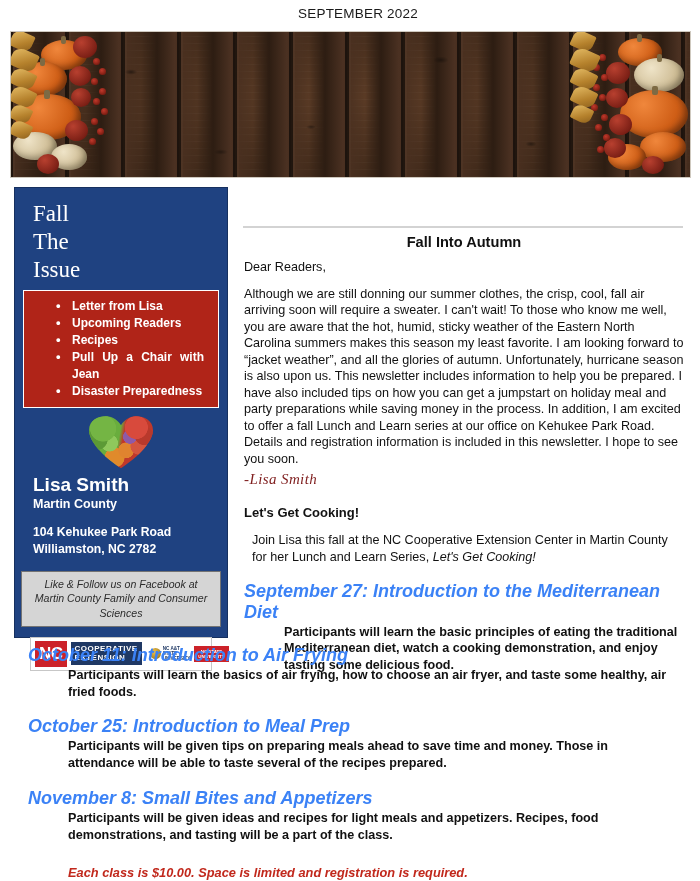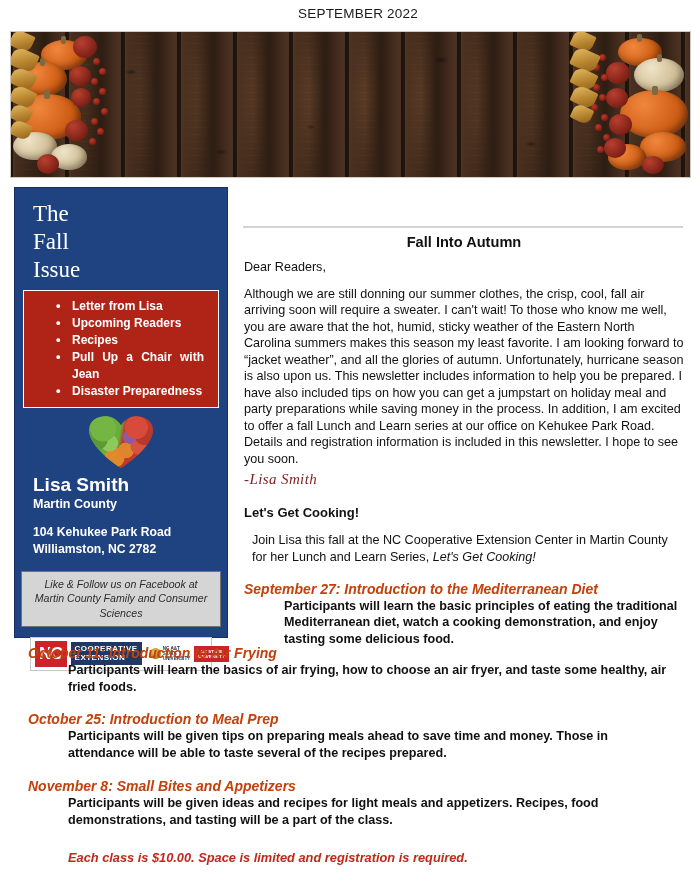--- a/index.html
+++ b/index.html
@@ -314,24 +314,24 @@
   .section-intro {
     font-size: 12.6px;
     line-height: 1.32;
     color: #111;
     margin-top: 12px;
     padding-left: 8px;
   }
   .section-intro em { font-style: italic; }
 
   .event-title {
-    font-size: 14px;
+    font-size: 18px;
     font-weight: 700;
     font-style: italic;
-    color: #c2410c;
+    color: #3b82f6;
     margin-top: 15px;
   }
   .event-desc {
     font-size: 12.6px;
     line-height: 1.33;
     color: #111;
     padding-left: 40px;
     margin-top: 1px;
     font-weight: bold;
   }
@@ -424,22 +424,22 @@
       <div class="leaf" style="right:50px;top:44px;width:26px;height:20px;"></div>
       <div class="leaf" style="right:4px;top:88px;width:24px;height:18px;"></div>
       <div class="leaf" style="right:60px;top:124px;width:24px;height:18px;"></div>
       <div class="leaf" style="right:96px;top:126px;width:20px;height:16px;"></div>
     </div>
 
   </div>
 
   <div class="sidebar">
     <div class="sidebar-heading">
+      <div>Fall</div>
       <div>The</div>
-      <div>Fall</div>
       <div>Issue</div>
     </div>
 
     <div class="topic-box">
       <ul class="topic-list">
         <li>Letter from Lisa</li>
         <li>Upcoming Readers</li>
         <li>Recipes</li>
         <li class="wide">Pull Up a Chair with Jean</li>
         <li>Disaster Preparedness</li>

